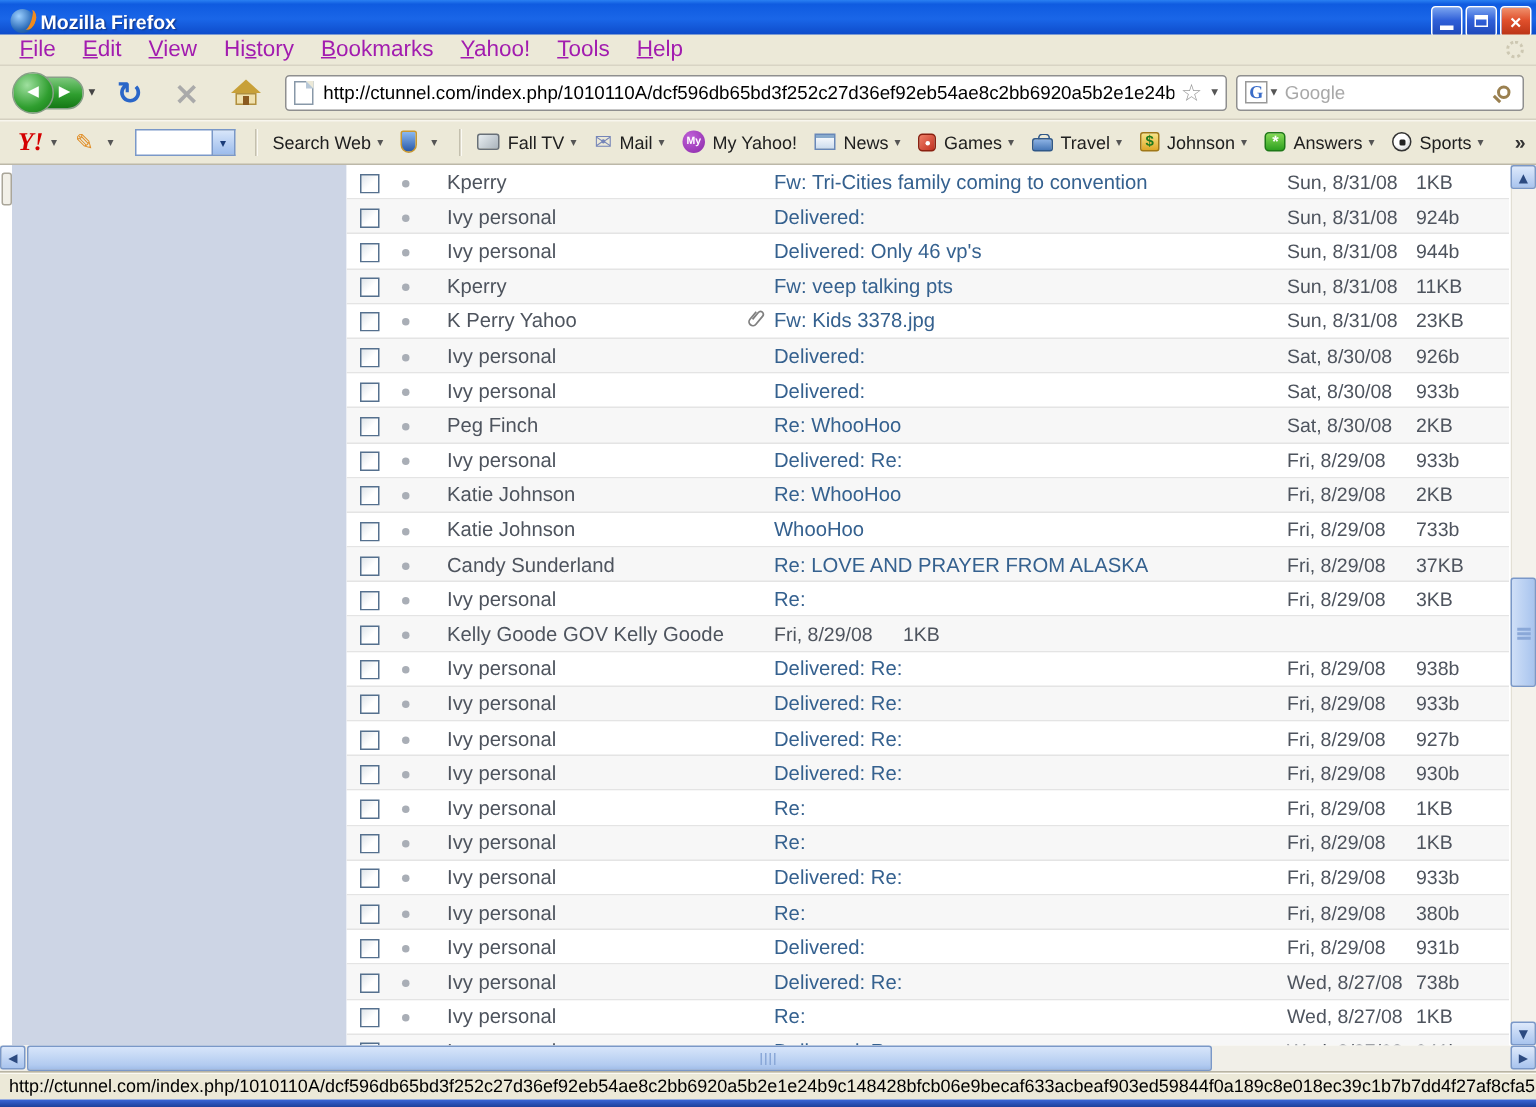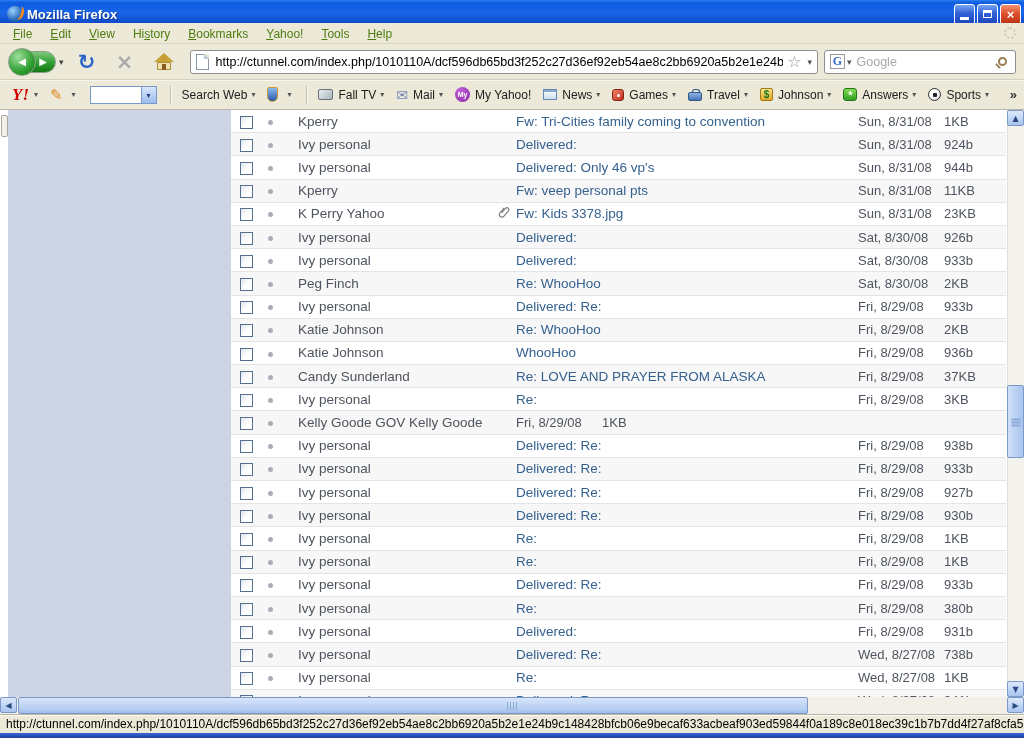--- a/index.html
+++ b/index.html
@@ -19,21 +19,21 @@
   .wbtn{width:21px;height:21px;border:1px solid #fff;border-radius:3px;color:#fff;
     display:flex;align-items:center;justify-content:center;font-size:13px;font-weight:bold;
     background:linear-gradient(180deg,#7aa4f0,#3060d8 45%,#1c46b8)}
   .wbtn.close{background:linear-gradient(180deg,#f0926e,#e0502c 45%,#b83214)}
   .wbtn .minbar{width:9px;height:3px;background:#fff;margin-top:9px}
   .wbtn .restorebox{width:9px;height:8px;border:1px solid #fff;border-top:3px solid #fff}
 
   
   .menubar{position:absolute;top:23px;left:0;right:0;height:21px;background:#ece9d8;
     border-bottom:1px solid #d8d4c4;display:flex;align-items:center;padding-left:4px}
-  .menu-item{padding:2px 9px;font-size:12px;color:#4d7c0f;cursor:default}
+  .menu-item{padding:2px 9px;font-size:15px;color:#a21caf;cursor:default}
   .throbber{position:absolute;right:8px;top:4px;width:12px;height:12px;border:2px dotted #cdc8b2;border-radius:50%}
 
   
   .navbar{position:absolute;top:44px;left:0;right:0;height:36px;background:#ece9d8;
     border-bottom:1px solid #d4d0c0;display:flex;align-items:center;padding:0 8px}
   .nav-backfwd{display:flex;align-items:center}
   .btn-back{width:28px;height:28px;border-radius:50%;z-index:2;
     background:radial-gradient(circle at 35% 30%,#9fe09f,#2f9e2f 60%,#157815);
     border:1px solid #88a088;display:flex;align-items:center;justify-content:center}
   .btn-fwd{width:26px;height:22px;margin-left:-6px;border-radius:0 11px 11px 0;
@@ -312,21 +312,21 @@
           <span class="ec clip"></span>
           <span class="ec subject">Delivered: Only 46 vp's</span>
           <span class="ec date">Sun, 8/31/08</span>
           <span class="ec size">944b</span>
         </div>
         <div class="erow">
           <span class="ec cb"><span class="checkbox"></span></span>
           <span class="ec dotc"><span class="dot"></span></span>
           <span class="ec sender">Kperry</span>
           <span class="ec clip"></span>
-          <span class="ec subject">Fw: veep personal pts</span>
+          <span class="ec subject">Fw: veep talking pts</span>
           <span class="ec date">Sun, 8/31/08</span>
           <span class="ec size">11KB</span>
         </div>
         <div class="erow">
           <span class="ec cb"><span class="checkbox"></span></span>
           <span class="ec dotc"><span class="dot"></span></span>
           <span class="ec sender">K Perry Yahoo</span>
           <span class="ec clip"><svg width="13" height="15" viewBox="0 0 13 15" style="transform:rotate(40deg)">
               <path d="M4 3.5 L4 10 a2.6 2.6 0 0 0 5.2 0 L9.2 3 a1.9 1.9 0 0 0 -3.8 0 L5.4 9" fill="none" stroke="#808080" stroke-width="1.2"></path>
             </svg></span>
@@ -379,21 +379,21 @@
           <span class="ec date">Fri, 8/29/08</span>
           <span class="ec size">2KB</span>
         </div>
         <div class="erow">
           <span class="ec cb"><span class="checkbox"></span></span>
           <span class="ec dotc"><span class="dot"></span></span>
           <span class="ec sender">Katie Johnson</span>
           <span class="ec clip"></span>
           <span class="ec subject">WhooHoo</span>
           <span class="ec date">Fri, 8/29/08</span>
-          <span class="ec size">936b</span>
+          <span class="ec size">733b</span>
         </div>
         <div class="erow">
           <span class="ec cb"><span class="checkbox"></span></span>
           <span class="ec dotc"><span class="dot"></span></span>
           <span class="ec sender">Candy Sunderland</span>
           <span class="ec clip"></span>
           <span class="ec subject">Re: LOVE AND PRAYER FROM ALASKA</span>
           <span class="ec date">Fri, 8/29/08</span>
           <span class="ec size">37KB</span>
         </div>

